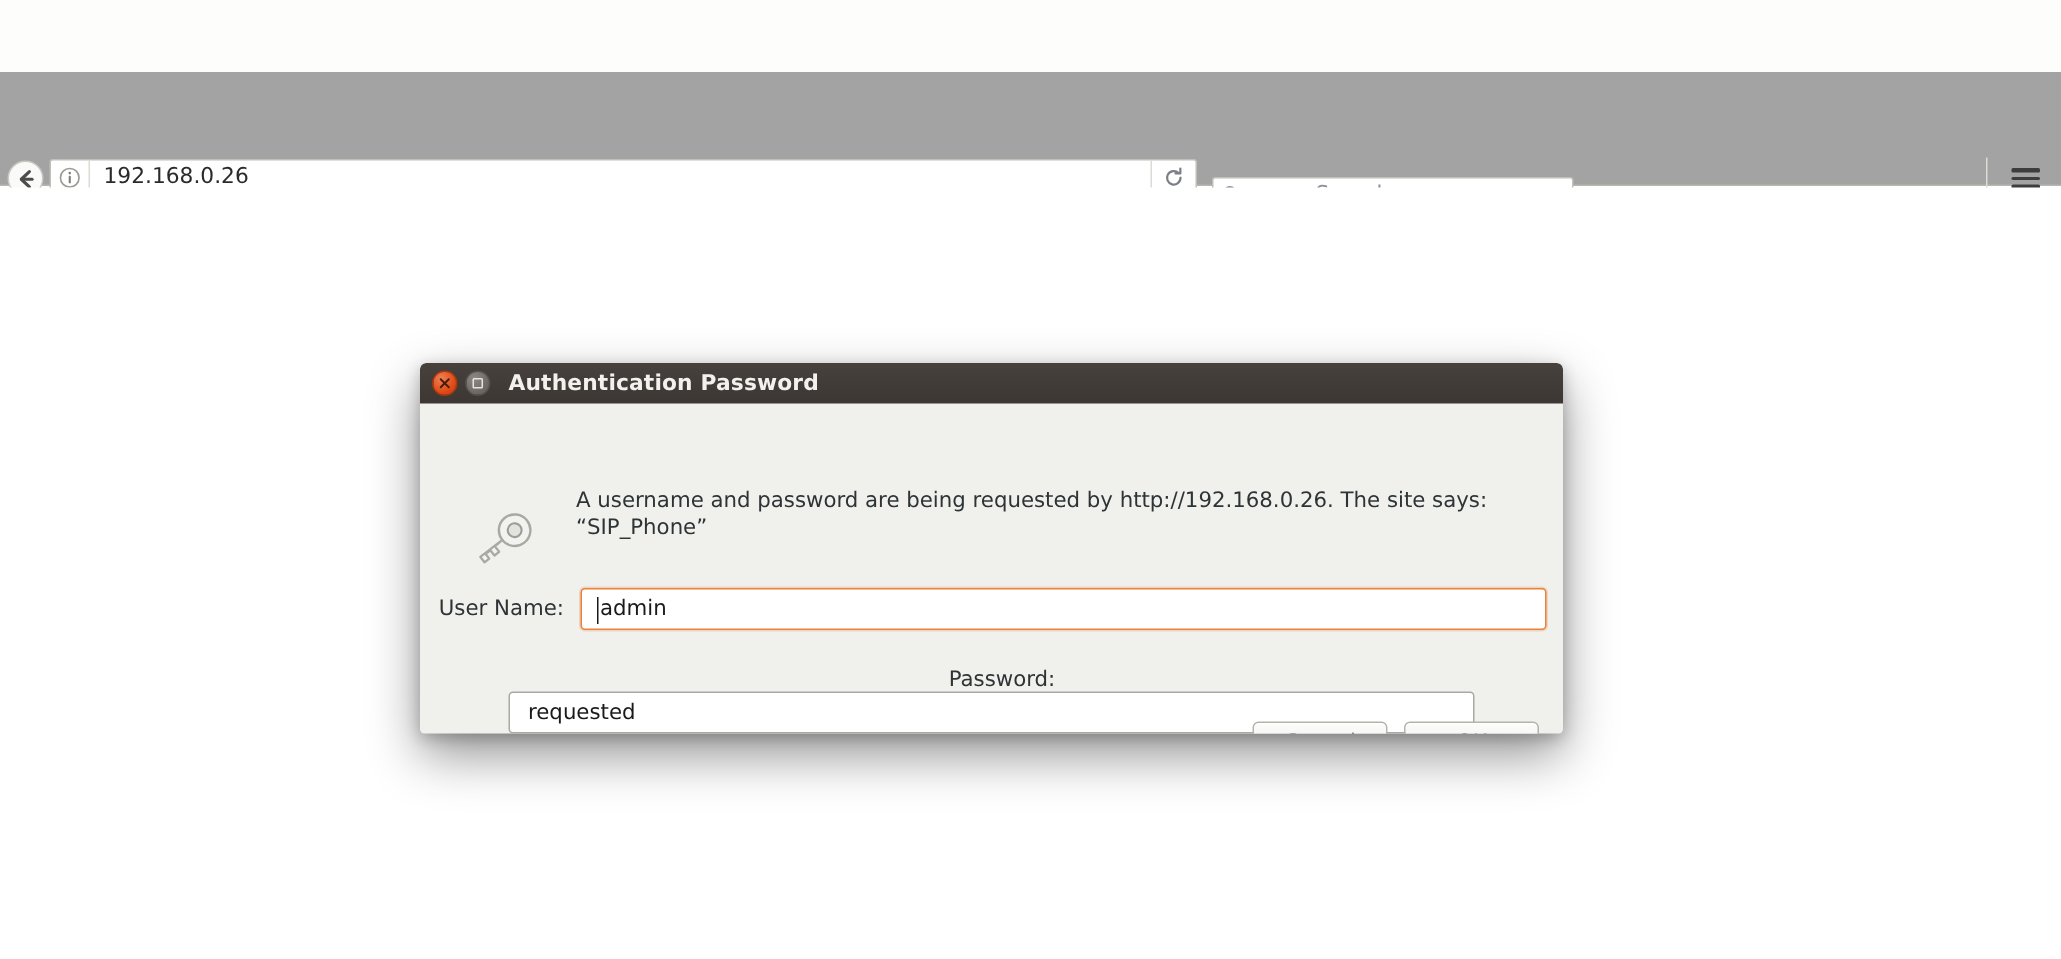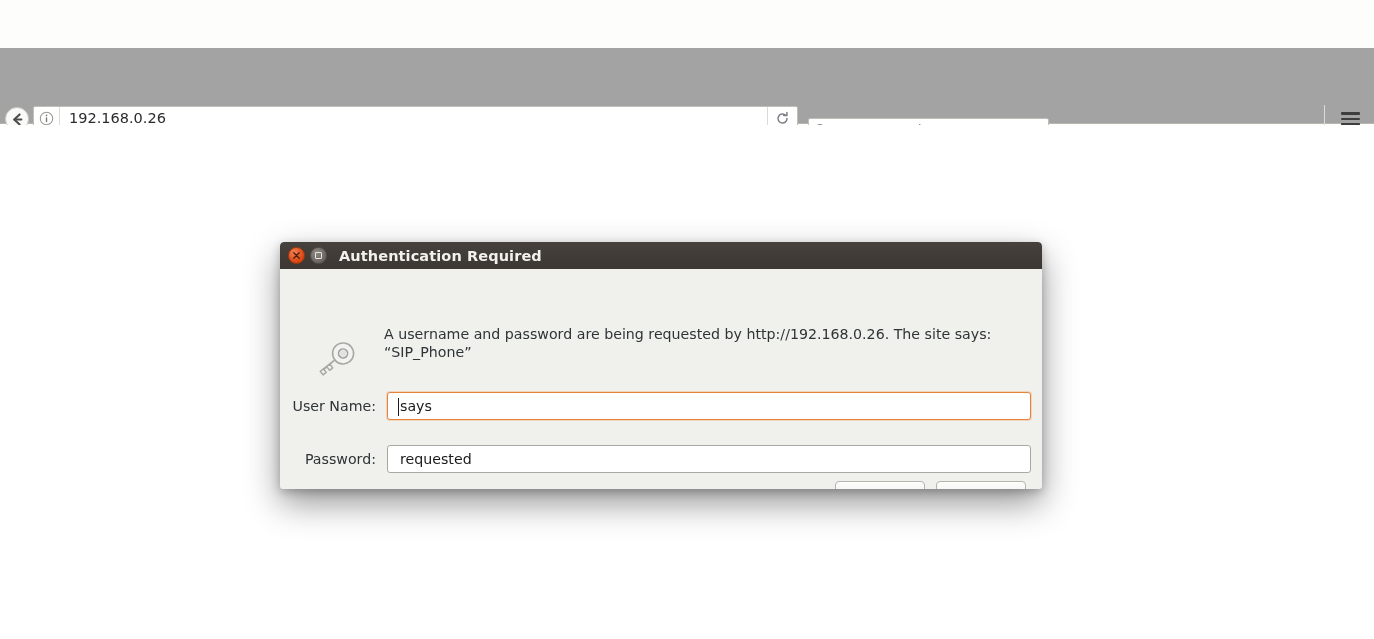--- a/index.html
+++ b/index.html
@@ -201,21 +201,21 @@
 
   .field-row {
     position: absolute;
     left: 0;
     width: 762px;
     height: 28px;
     display: flex;
     align-items: center;
   }
   #username-row { top: 79px; }
-  #password-row { top: 132px; }
+  #password-row { top: 132px; flex-direction: column; }
 
   .field-label {
     width: 107px;
     text-align: right;
     padding-right: 11px;
     font-size: 14.2px;
     color: #2e3436;
     flex: 0 0 auto;
   }
   .field-input {
@@ -325,42 +325,42 @@
 
     <div id="dialog-titlebar">
       <div id="close-button">
         <svg width="9" height="9" viewBox="0 0 9 9" aria-hidden="true">
           <path d="M1.8 1.8 L7.2 7.2 M7.2 1.8 L1.8 7.2" stroke="#4a1c06" stroke-width="1.3" stroke-linecap="round"></path>
         </svg>
       </div>
       <div id="maximize-button">
         <div class="sq"></div>
       </div>
-      <div id="dialog-title">Authentication Required</div>
+      <div id="dialog-title">Authentication Password</div>
     </div>
 
     <div id="dialog-body">
 
       <div id="key-icon" style="top:22px;">
         <svg width="52" height="44" viewBox="0 0 52 44" aria-hidden="true">
           <g transform="rotate(-38 26 22)">
             <circle cx="35" cy="22" r="10.5" fill="#f2f2f0" stroke="#a9a9a4" stroke-width="1.6"></circle>
             <circle cx="35" cy="22" r="4.6" fill="#e2e2df" stroke="#9d9d98" stroke-width="1.4"></circle>
             <path d="M24.6 22 L6 22 L6 26.5 L10 26.5 L10 22.6 L14 22.6 L14 27 L18 27 L18 22.4 L24.6 22 Z" fill="#f2f2f0" stroke="#a9a9a4" stroke-width="1.5" stroke-linejoin="round"></path>
           </g>
         </svg>
       </div>
 
       <div id="prompt-text">A username and password are being requested by http://192.168.0.26. The site says: “SIP_Phone”</div>
 
       <div class="field-row" id="username-row">
         <div class="field-label">User Name:</div>
         <div class="field-input" id="username-input">
           <span id="text-caret"></span>
-          <span>says</span>
+          <span>admin</span>
         </div>
       </div>
 
       <div class="field-row" id="password-row">
         <div class="field-label">Password:</div>
         <div class="field-input" id="password-input">
           <span>requested</span>
         </div>
       </div>
 

